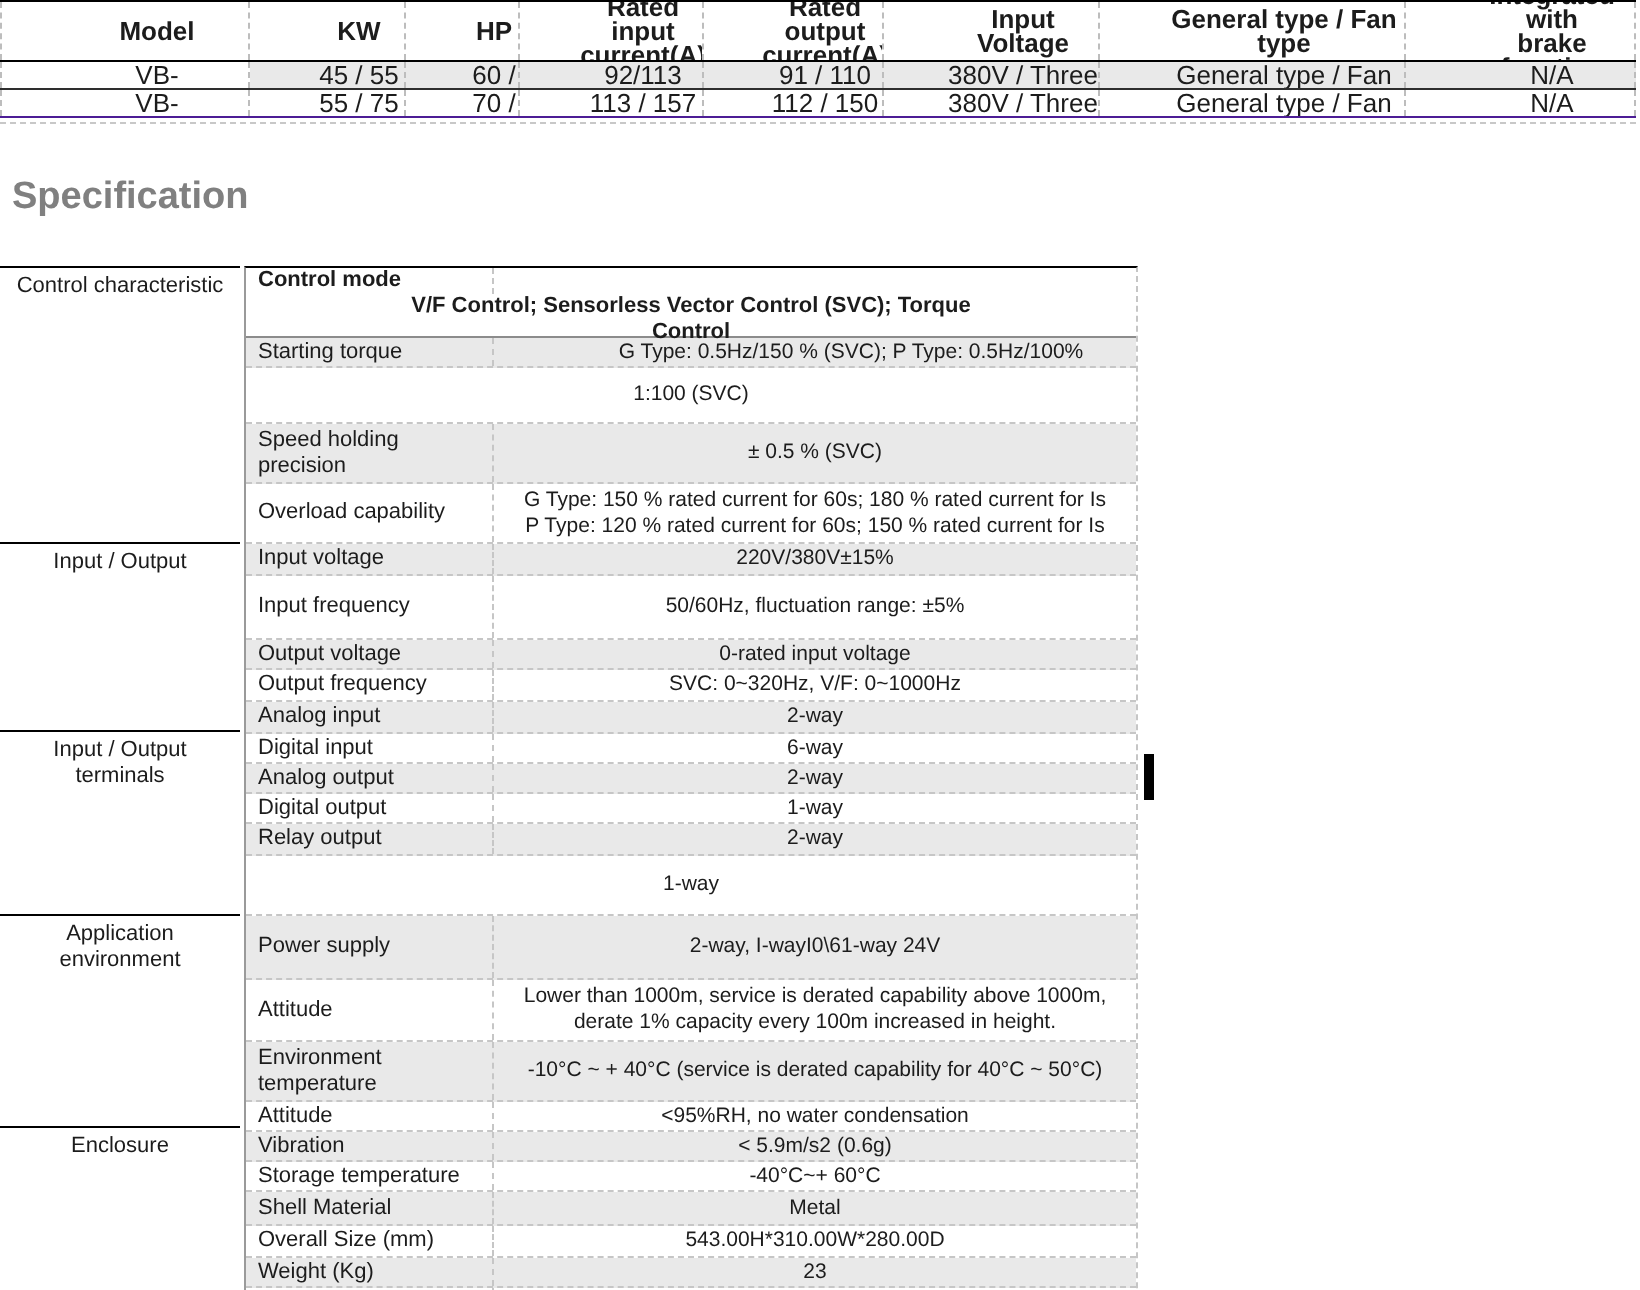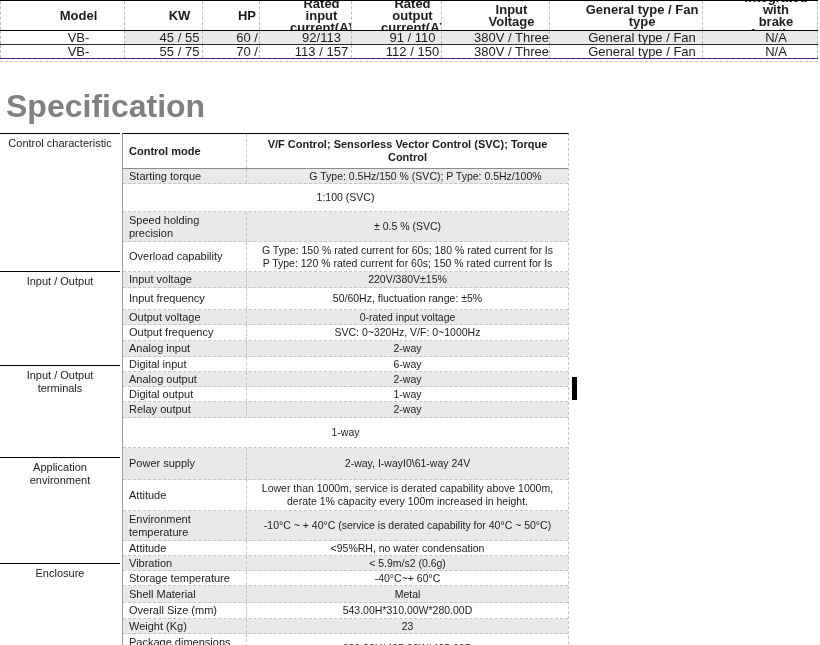--- a/index.html
+++ b/index.html
@@ -17,21 +17,21 @@
   .t-head .t-cell { height:29px; font-weight:bold; display:flex;
     align-items:center; justify-content:center; text-align:center;
     white-space:pre-line; line-height:12px; }
   .t-data { border-bottom:1px solid #2e2e2e; }
   .t-data:last-child { border-bottom:1px solid #4c1d95; }
   .t-data .t-cell { height:13px; line-height:13px; text-align:center; }
   .t-cell { border-right:1px dashed #bdbdbd; font-size:13px; box-sizing:border-box; overflow:hidden;padding-left:32px; }
   .t-cell:first-child { border-left:1px dashed #bdbdbd; }
   .t-cell.shaded { background:#e9e9e9; }
   
-  .heading { position:absolute; left:6px; top:88px; font-size:32px;
+  .heading { position:absolute; left:6px; top:88px; font-size:19px;
     font-weight:bold; color:#808080; letter-spacing:0; }
   
   .spec { position:absolute; left:0; top:133px; display:flex; align-items:flex-start; }
   .cat-col { width:120px; }
   .cat { border-top:1px solid #000; box-sizing:border-box; text-align:center;
     font-size:11px; line-height:13px; padding-top:3px; white-space:pre-line; }
   .gap { width:2px; }
   .inner { width:445px; border-top:1px solid #000; border-left:1px solid #9a9a9a;
     border-right:1px dashed #c6c6c6; }
   .s-row { display:flex; border-bottom:1px dashed #c6c6c6; box-sizing:border-box; }
@@ -95,21 +95,21 @@
       <div class="cat" style="height: 138px;">Control characteristic</div>
       <div class="cat" style="height: 94px;">Input / Output</div>
       <div class="cat" style="height: 92px;">Input / Output
 terminals</div>
       <div class="cat" style="height: 106px;">Application
 environment</div>
       <div class="cat" style="height: 78px;">Enclosure</div>
     </div>
   <div class="gap"></div>
   <div class="inner" id="specInner">
-      <div class="s-row first" style="height: 35px;">
+      <div class="s-row first" style="height: 35px; flex-direction: column;">
         <div class="s-label">Control mode</div>
         <div class="s-value">V/F Control; Sensorless Vector Control (SVC); Torque
 Control</div>
       </div>
       <div class="s-row gray" style="height: 15px; gap: 36px;">
         <div class="s-label">Starting torque</div>
         <div class="s-value">G Type: 0.5Hz/150 % (SVC); P Type: 0.5Hz/100%</div>
       </div>
       <div class="s-row" style="height: 28px;">
         <div class="s-value">1:100 (SVC)</div>
@@ -121,21 +121,21 @@
       </div>
       <div class="s-row" style="height: 30px;">
         <div class="s-label">Overload capability</div>
         <div class="s-value">G Type: 150 % rated current for 60s; 180 % rated current for Is
 P Type: 120 % rated current for 60s; 150 % rated current for Is</div>
       </div>
       <div class="s-row gray" style="height: 16px;">
         <div class="s-label">Input voltage</div>
         <div class="s-value">220V/380V±15%</div>
       </div>
-      <div class="s-row" style="height: 22px;">
+      <div class="s-row" style="height: 32px;">
         <div class="s-label">Input frequency</div>
         <div class="s-value">50/60Hz, fluctuation range: ±5%</div>
       </div>
       <div class="s-row gray" style="height: 15px;">
         <div class="s-label">Output voltage</div>
         <div class="s-value">0-rated input voltage</div>
       </div>
       <div class="s-row" style="height: 16px;">
         <div class="s-label">Output frequency</div>
         <div class="s-value">SVC: 0~320Hz, V/F: 0~1000Hz</div>

